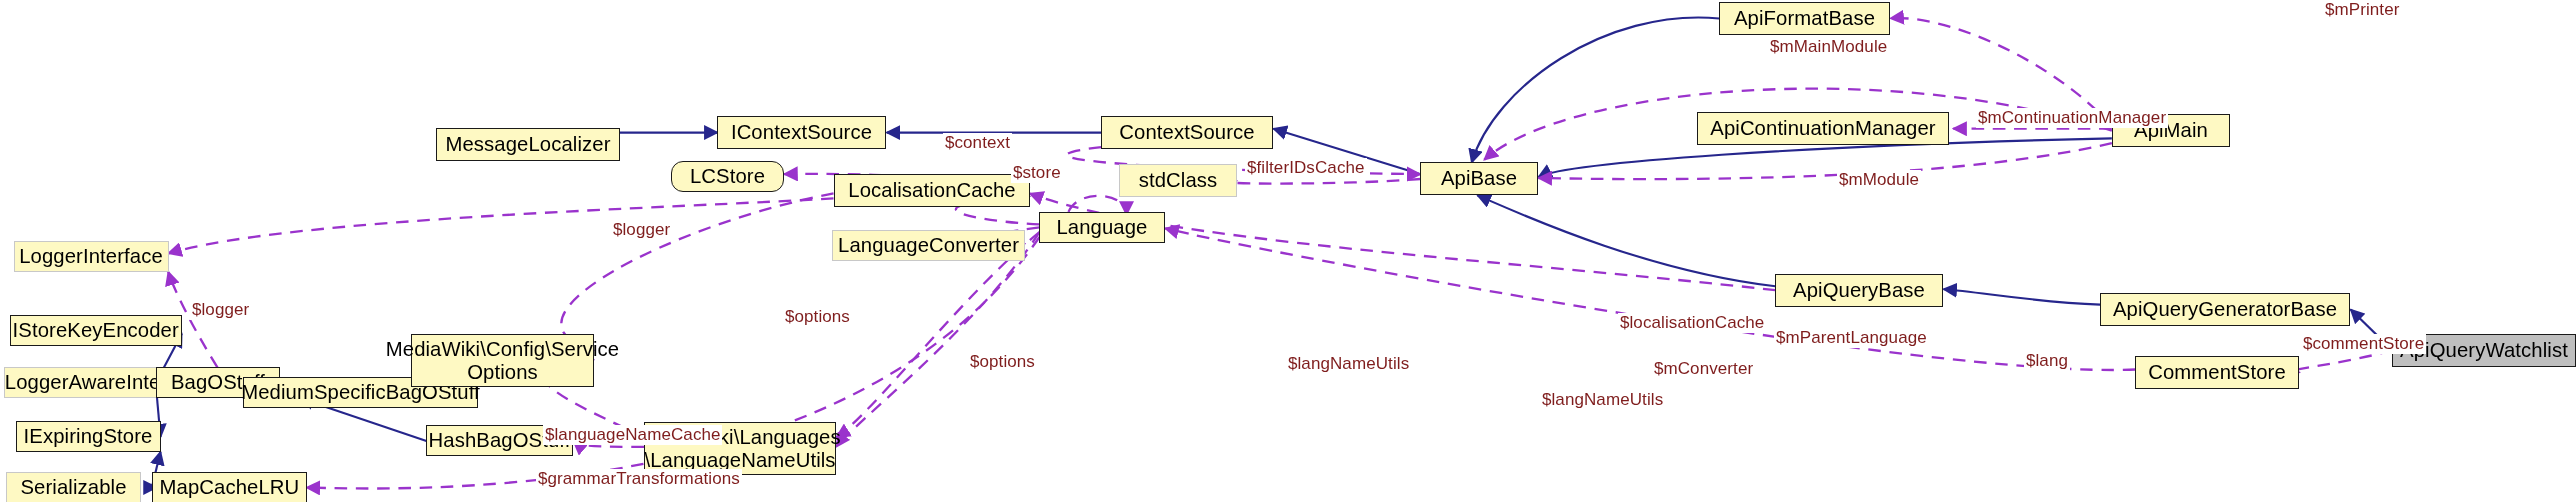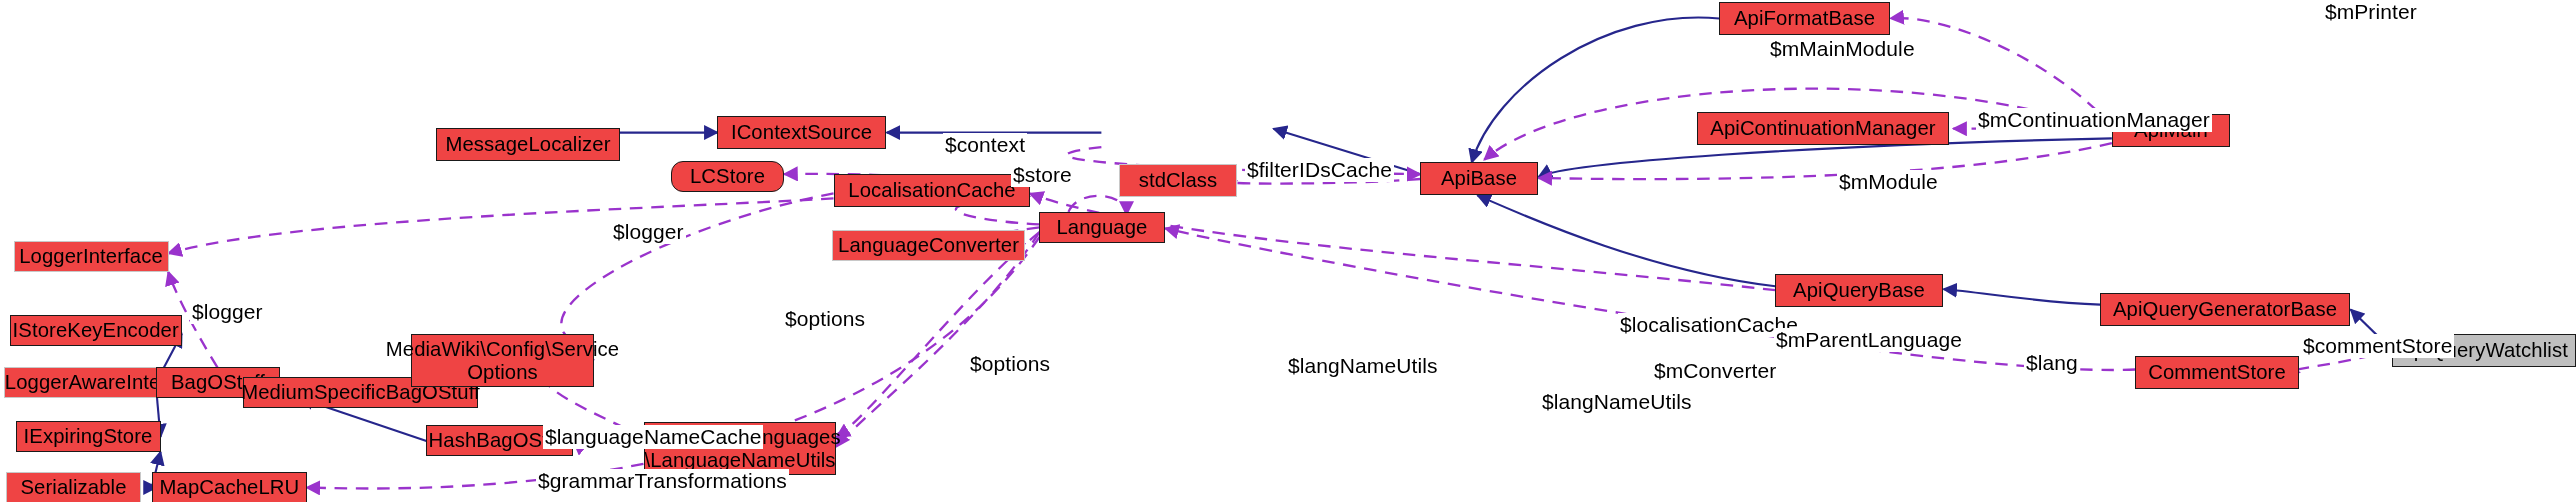--- a/index.html
+++ b/index.html
@@ -23,34 +23,34 @@
     height: 503px;
     pointer-events: none;
   }
   .node {
     position: absolute;
     box-sizing: border-box;
     display: flex;
     align-items: center;
     justify-content: center;
     text-align: center;
-    background: #ef4444;
+    background: #fef9c3;
     color: #000000;
     font-size: 20.3px;
     line-height: 1.12;
     white-space: pre-line;
     letter-spacing: 0.1px;
   }
   .node.solid   { border: 1.9px solid #1a1a1a; }
   .node.light   { border: 1.9px solid #c8c8c8; }
   .node.current { border: 1.9px solid #1a1a1a; background: #bfbfbf; }
   .edge-label {
     position: absolute;
-    font-size: 21px;
-    color: #000000;
+    font-size: 17px;
+    color: #7f1d1d;
     background: #ffffff;
     padding: 0 1.9px;
     white-space: nowrap;
     letter-spacing: 0.1px;
   }
 </style>
 </head>
 <body>
 
 <div id="diagram-root">
@@ -103,20 +103,21 @@
       <path d="M 862,200 C 700,230 500,330 614,362"></path>
       <path d="M 666,462 C 620,462 600,462 593,456"></path>
       <path d="M 1075,245 C 900,500 500,510 317,504"></path>
       <path d="M 862,205 C 700,215 300,225 174,262"></path>
       <path d="M 225,380 C 200,340 180,300 174,281"></path>
     </g>
   </svg>
 
   <div class="node solid" style="left:436px; top:116px; width:184px; height:33px;margin-top:12px;">MessageLocalizer</div>
   <div class="node solid" style="left:717px; top:116px; width:169px; height:33px;">IContextSource</div>
+  <div class="node solid" style="left:1101px; top:116px; width:172px; height:33px;">ContextSource</div>
   <div class="node light" style="left:1119px; top:164px; width:118px; height:33px;">stdClass</div>
   <div class="node solid" style="left:1420px; top:162px; width:118px; height:33px;">ApiBase</div>
   <div class="node solid" style="left:1719px; top:1.9px;   width:171px; height:33px;">ApiFormatBase</div>
   <div class="node solid" style="left:1697px; top:112px; width:252px; height:33px;">ApiContinuationManager</div>
   <div class="node solid" style="left:2112px; top:114px; width:118px; height:33px;">ApiMain</div>
   <div class="node light" style="left:13.5px;  top:241px; width:155px; height:31px;">LoggerInterface</div>
   <div class="node solid" style="left:9.7px;  top:315px; width:172px; height:31px;">IStoreKeyEncoder</div>
   <div class="node light" style="left:3.9px;   top:367px; width:203px; height:31px;">LoggerAwareInterface</div>
   <div class="node solid" style="left:15.5px;  top:421px; width:145px; height:31px;">IExpiringStore</div>
   <div class="node light" style="left:6px;  top:472px; width:135px; height:31px;">Serializable</div>

